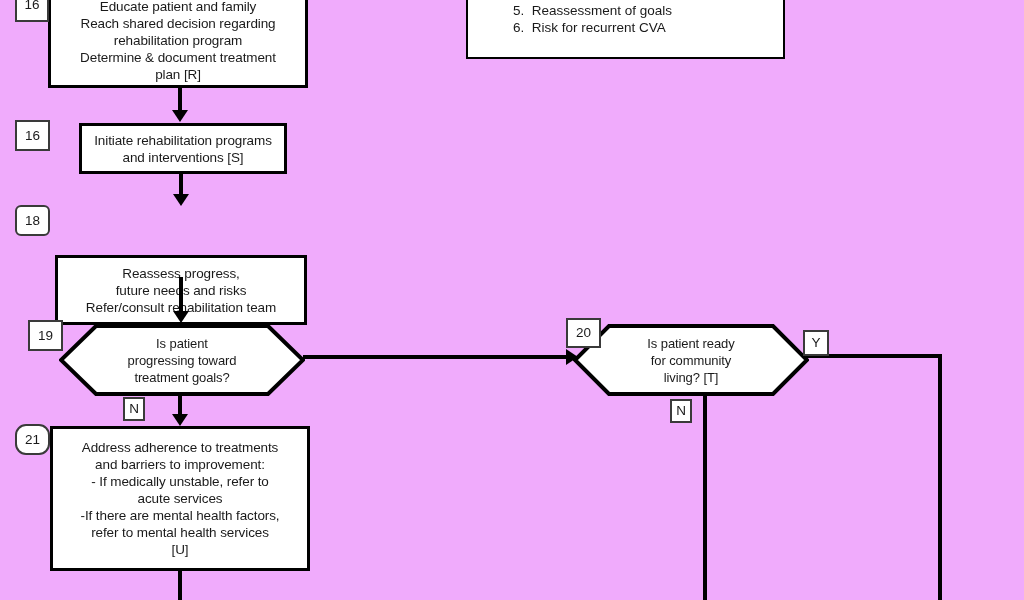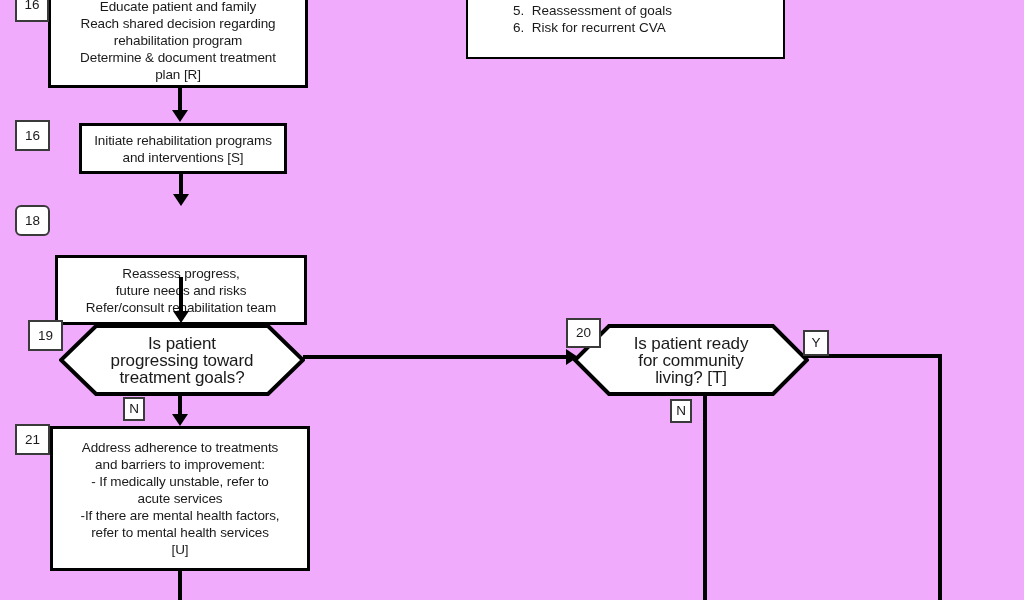--- a/index.html
+++ b/index.html
@@ -79,21 +79,21 @@
   .hex svg { display: block; }
   .hex .hex-text {
     position: absolute;
     left: 0; top: 0;
     width: 100%;
     height: 100%;
     display: flex;
     align-items: center;
     justify-content: center;
     text-align: center;
-    font-size: 17px;
+    font-size: 13px;
     line-height: 17px;
     white-space: pre-line;
     letter-spacing: -0.1px;
   }
 
   
   .vline {
     position: absolute;
     width: 4px;
     background: #000000;
@@ -207,21 +207,21 @@
     <span>Y</span>
   </div>
   <div class="hline" style="left:806px; top:354px; width:136px;"></div>
   <div class="vline" style="left:938px; top:354px; height:246px;"></div>
 
   <div class="tag" style="left:670px; top:399px; width:22px; height:24px;">
     <span>N</span>
   </div>
   <div class="vline" style="left:703px; top:394px; height:206px;"></div>
 
-  <div class="tag" style="left:15px; top:424px; width:35px; height:31px;">
+  <div class="tag" style="left:15px; top:424px; width:35px; height:31px;border-radius:11px;">
     <span>21</span>
   </div>
   <div class="proc-box" style="left:50px; top:426px; width:260px; height:145px;">
     <span>Address adherence to treatments
 and barriers to improvement:
 - If medically unstable, refer to
 acute services
 -If there are mental health factors,
 refer to mental health services
 [U]</span>

